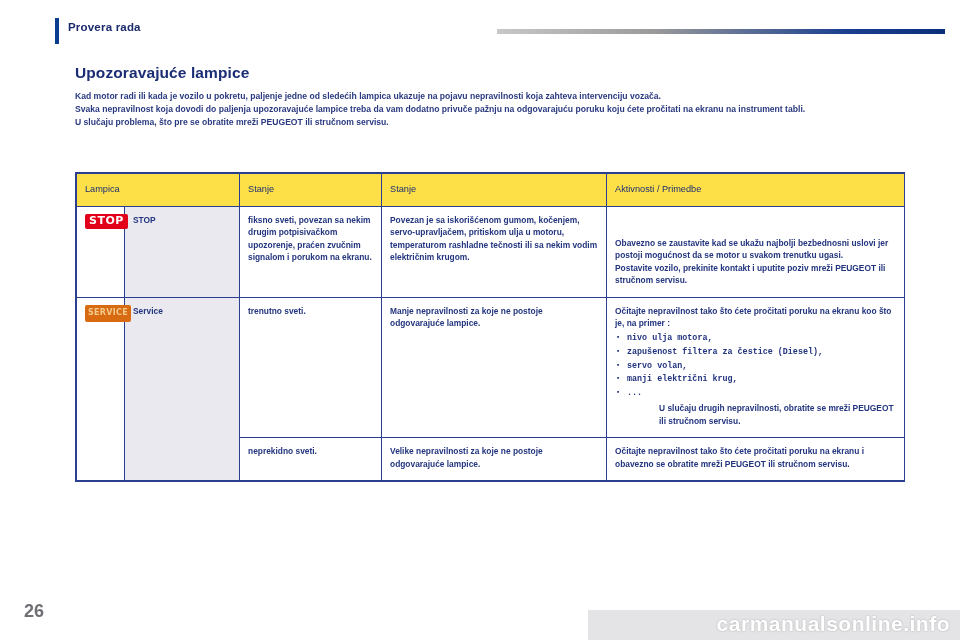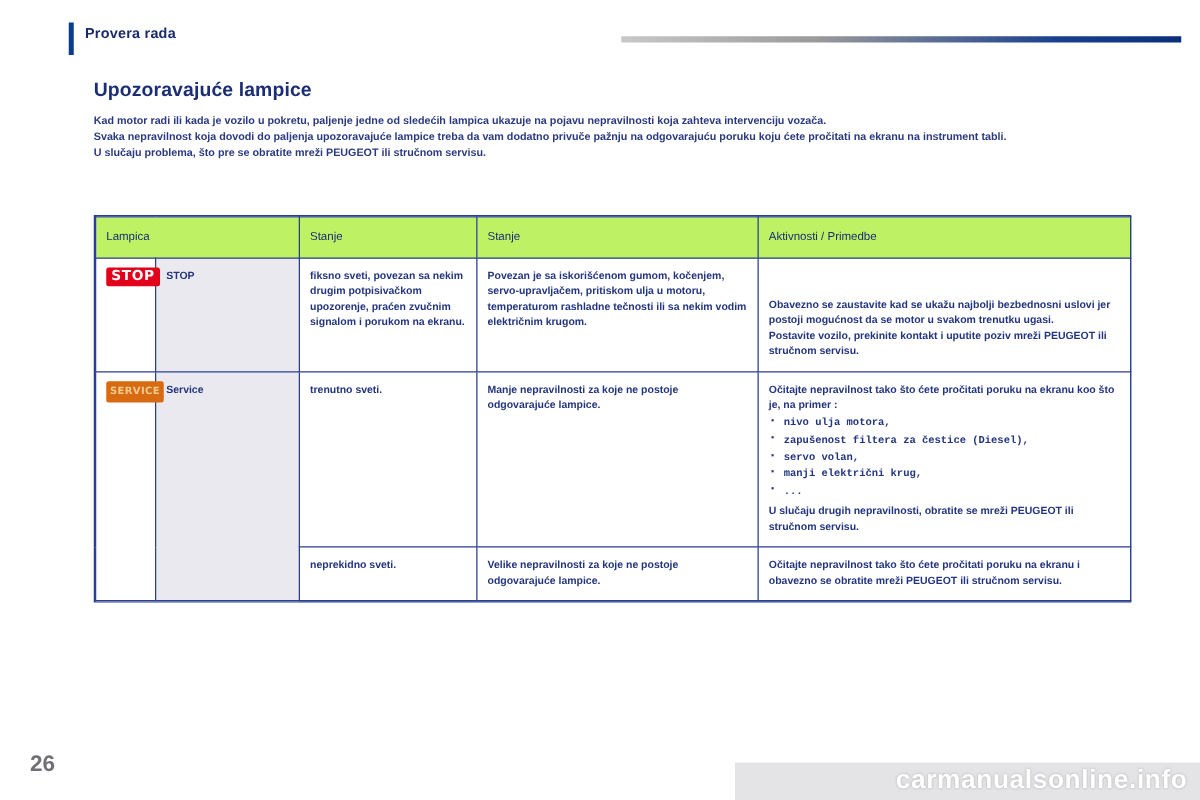--- a/index.html
+++ b/index.html
@@ -93,21 +93,21 @@
     border: 1px solid #2a3f8f;
     vertical-align: top;
     padding: 7px 8px 10px 8px;
     font-size: 8.4px;
     line-height: 12.4px;
     color: #23357f;
     font-weight: bold;
     text-align: left;
   }
   table.data thead th {
-    background: #bef264;
+    background: #fde047;
     height: 14px;
     padding-top: 9px;
     padding-bottom: 9px;
     font-size: 9.2px;
     color: #1b2d74;
     font-weight: normal;
   }
   .col-icon   { width: 48px; }
   .col-lamp   { width: 115px; }
   .col-stanje { width: 142px; }
@@ -160,21 +160,21 @@
     margin-bottom: 1px;
   }
   ul.bullets li:before {
     content: "\25AA";
     position: absolute;
     left: -11px;
     top: -1px;
     font-size: 7px;
     color: #23357f;
   }
-  .aftertext { margin-top: 3px; }
+  .aftertext { margin-top: 3px; margin-left: 44px; }
 
   
   .folio {
     position: absolute;
     left: 24px;
     bottom: 18px;
     font-size: 18px;
     font-weight: bold;
     color: #6f7074;
   }

